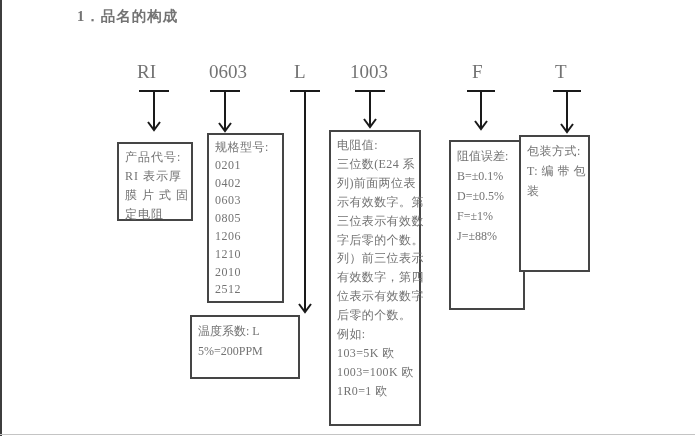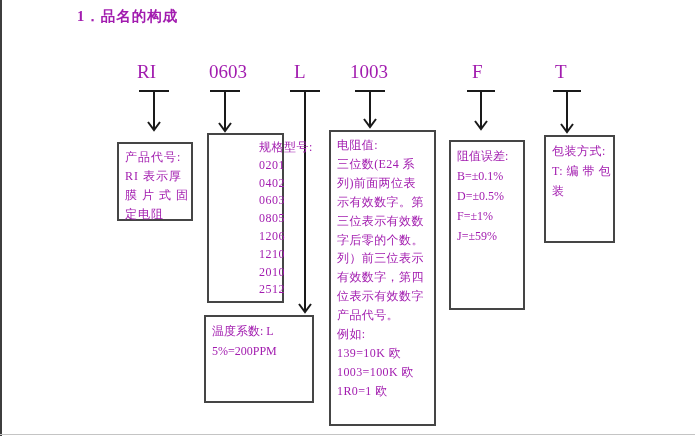--- a/index.html
+++ b/index.html
@@ -2,21 +2,21 @@
 <html><head>
 <meta charset="utf-8">
 <style>
   html,body{margin:0;padding:0;background:#fff;}
   .page{
     position:relative;
     width:695px;height:436px;
     background:#ffffff;
     overflow:hidden;
     font-family:"Liberation Serif","DejaVu Serif",serif;
-    color:#a21caf;
+    color:#737373;
   }
   .left-rule{
     position:absolute;left:0;top:0;width:2px;height:436px;
     background:#3d3d3d;
   }
   .bottom-rule{
     position:absolute;left:0;top:434px;width:695px;height:1px;
     background:#c4c4c4;
   }
   .title{
@@ -39,21 +39,21 @@
   .box{
     position:absolute;
     border:2px solid #454545;
     background:#fff;
     box-sizing:border-box;
     font-size:12px;
     padding:4px 6px;
   }
   .box .ln{white-space:pre;}
   .box-product .ln{line-height:19px;letter-spacing:1px;}
-  .box-spec .ln{line-height:17.8px;letter-spacing:0.5px;margin-left:44px;}
+  .box-spec .ln{line-height:17.8px;letter-spacing:0.5px;}
   .box-temp .ln{line-height:20px;}
   .box-res .ln{line-height:18.9px;letter-spacing:0.4px;}
   .box-tol .ln{line-height:20px;}
   .box-pack .ln{line-height:20px;letter-spacing:0.5px;}
 </style>
 </head>
 <body>
 
 <div class="page">
 
@@ -112,49 +112,49 @@
       <div class="ln">0201</div>
       <div class="ln">0402</div>
       <div class="ln">0603</div>
       <div class="ln">0805</div>
       <div class="ln">1206</div>
       <div class="ln">1210</div>
       <div class="ln">2010</div>
       <div class="ln">2512</div>
     </div>
 
-  <div class="box box-temp" style="left:204px;top:315px;width:110px;height:88px">
+  <div class="box box-temp" style="left:190px;top:315px;width:110px;height:64px">
       <div class="ln">温度系数: L</div>
       <div class="ln">5%=200PPM</div>
     </div>
 
-  <div class="box box-res" style="left:329px;top:130px;width:107px;height:296px">
+  <div class="box box-res" style="left:329px;top:130px;width:92px;height:296px">
       <div class="ln">电阻值:</div>
       <div class="ln">三位数(E24 系</div>
       <div class="ln">列)前面两位表</div>
       <div class="ln">示有效数字。第</div>
       <div class="ln">三位表示有效数</div>
       <div class="ln">字后零的个数。</div>
       <div class="ln">列）前三位表示</div>
       <div class="ln">有效数字，第四</div>
       <div class="ln">位表示有效数字</div>
-      <div class="ln">产品代号。</div>
+      <div class="ln">后零的个数。</div>
       <div class="ln">例如:</div>
-      <div class="ln">139=10K 欧</div>
+      <div class="ln">103=5K 欧</div>
       <div class="ln">1003=100K 欧</div>
       <div class="ln">1R0=1 欧</div>
     </div>
 
   <div class="box box-tol" style="left:449px;top:140px;width:76px;height:170px">
       <div class="ln">阻值误差:</div>
       <div class="ln">B=±0.1%</div>
       <div class="ln">D=±0.5%</div>
       <div class="ln">F=±1%</div>
-      <div class="ln">J=±59%</div>
+      <div class="ln">J=±88%</div>
     </div>
 
-  <div class="box box-pack" style="left:544px;top:135px;width:71px;height:108px">
+  <div class="box box-pack" style="left:519px;top:135px;width:71px;height:137px">
       <div class="ln">包装方式:</div>
       <div class="ln">T: 编 带 包</div>
       <div class="ln">装</div>
     </div>
 
 </div>
 
 </body></html>

